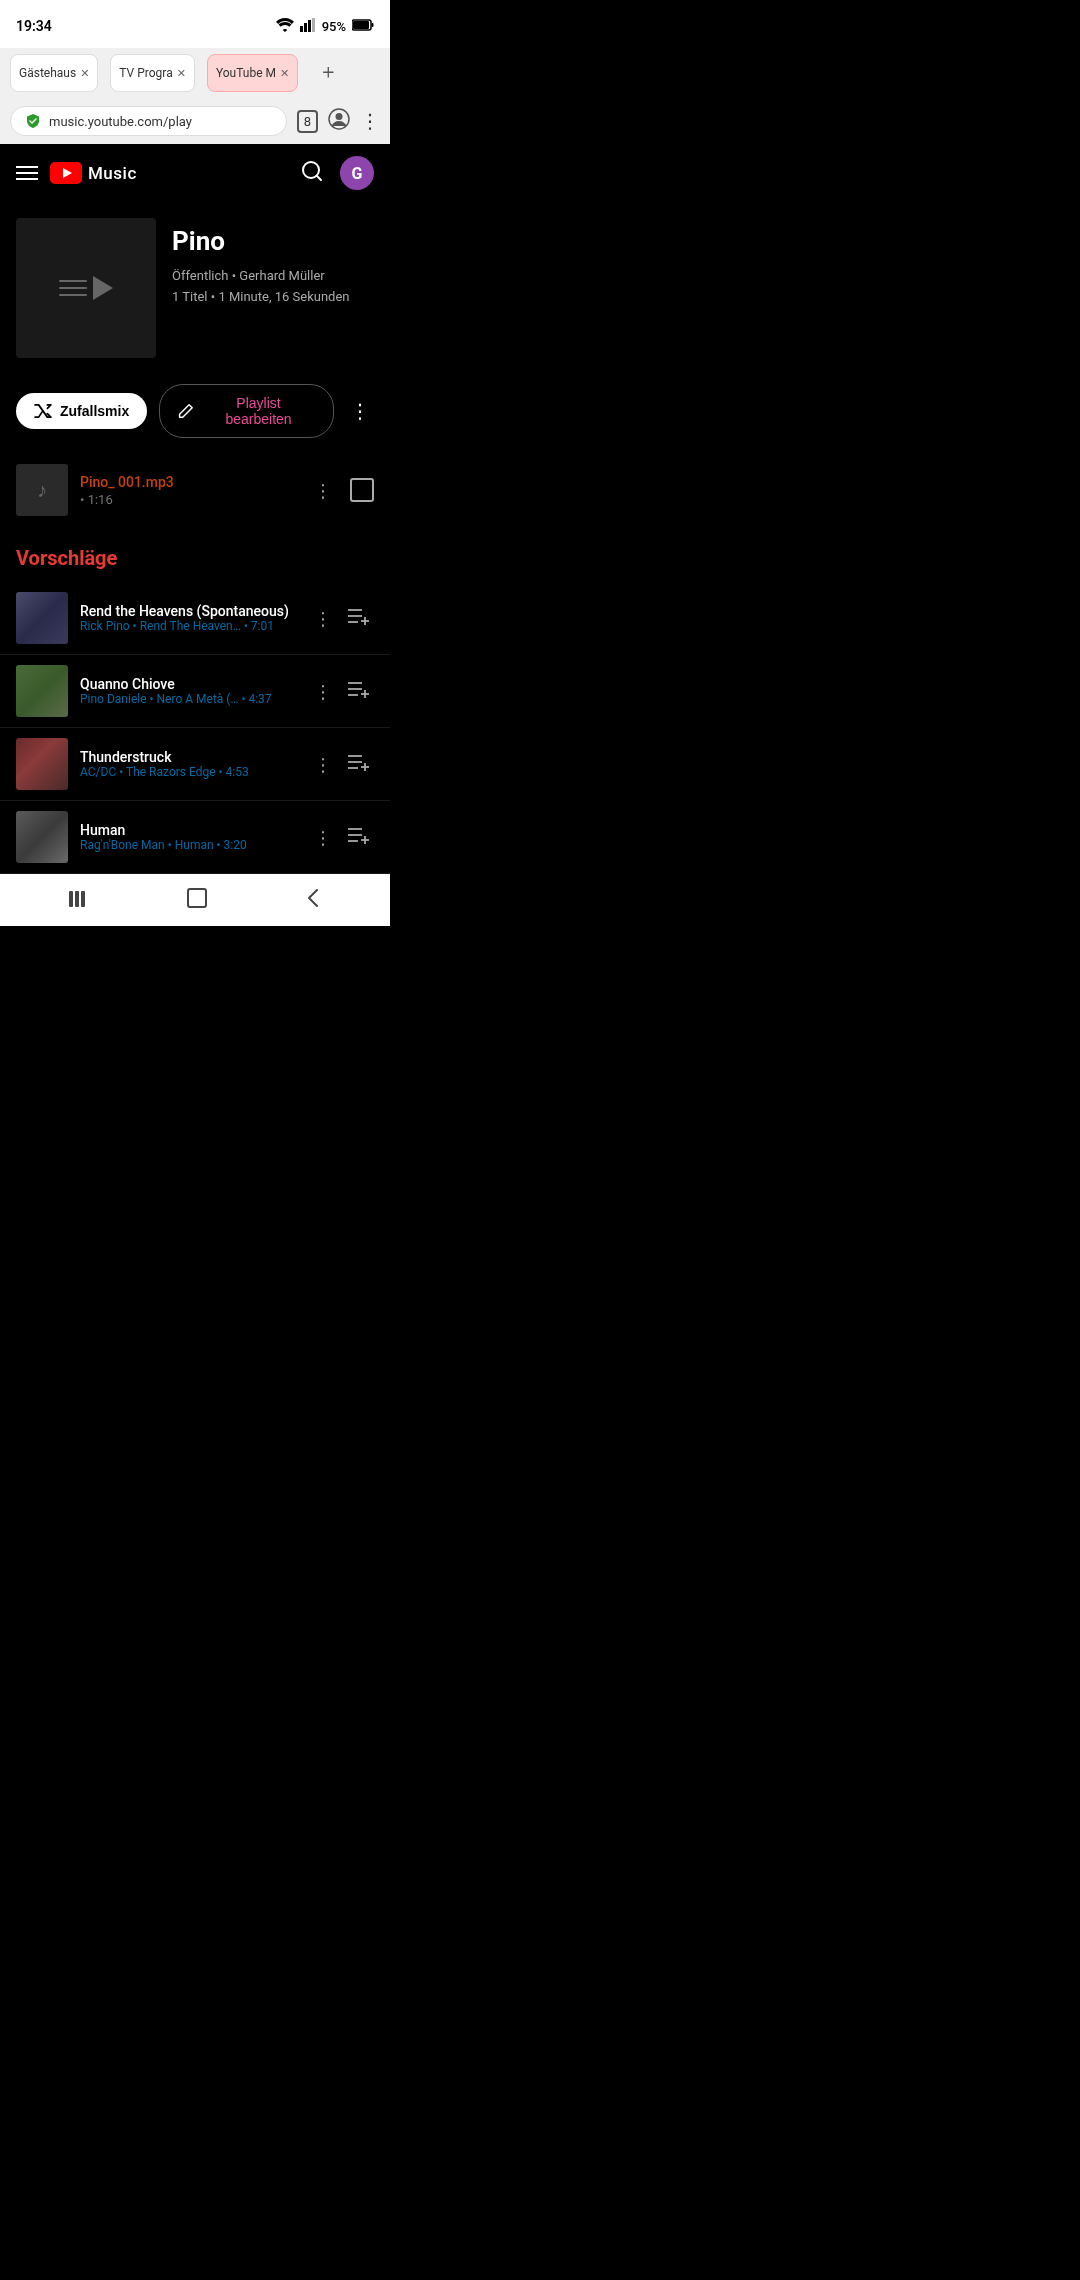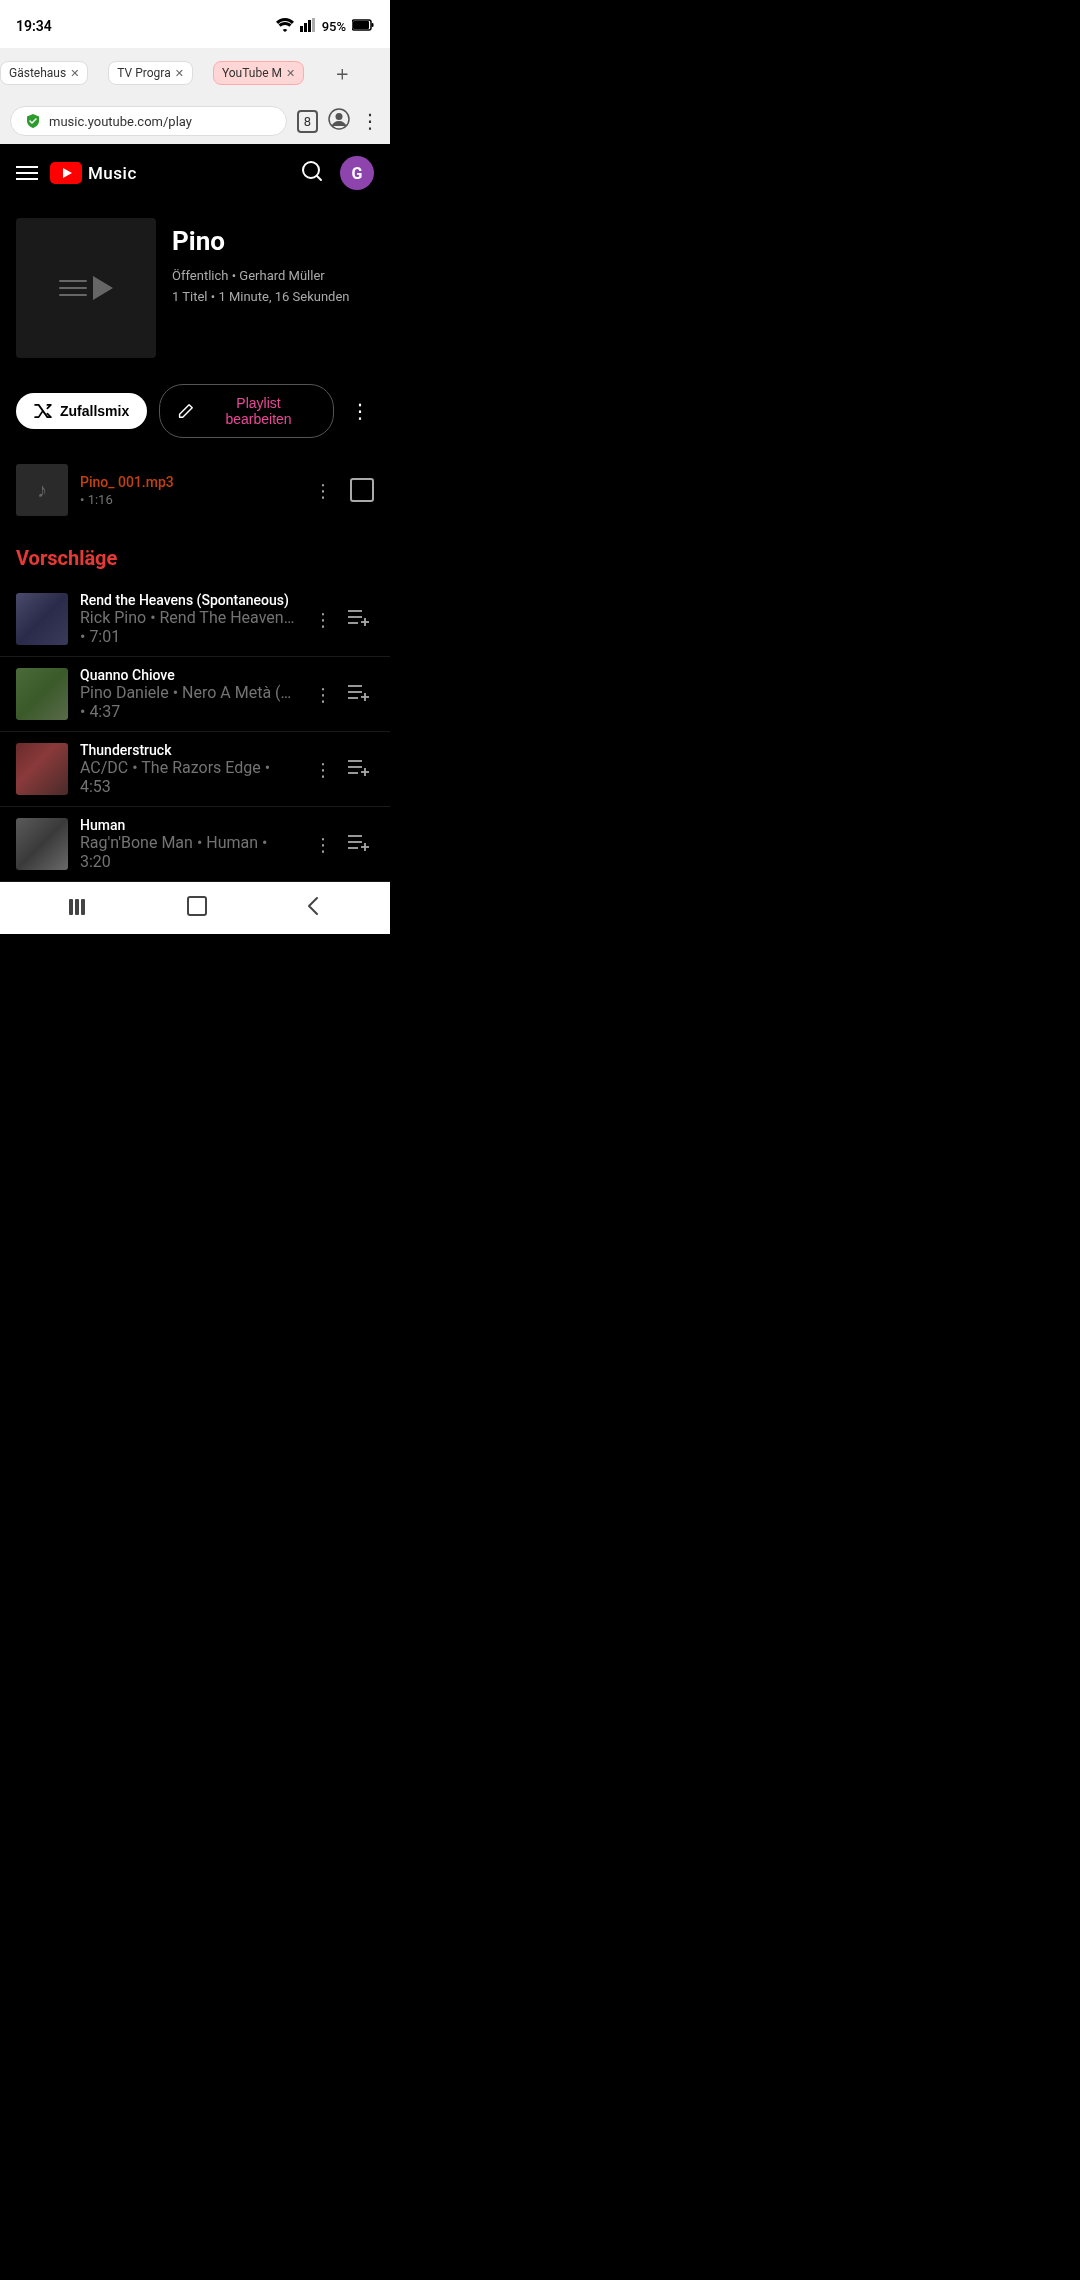--- a/index.html
+++ b/index.html
@@ -34,23 +34,22 @@
     }
     .status-icons span {
       font-size: 12px;
       color: #000;
     }
 
     
     .browser-tabs {
       background: #f0f0f0;
       display: flex;
-      align-items: center;
-      padding: 6px 0;
-      gap: 20px;
+      padding: 6px 10px;
+      gap: 12px;
       height: 50px;
       overflow: hidden;
     }
     .tab {
       display: flex;
       align-items: center;
       padding: 4px 8px;
       border-radius: 8px;
       font-size: 12px;
       color: #333;
@@ -363,22 +362,22 @@
     }
     .suggestion-info {
       flex: 1;
     }
     .suggestion-title {
       font-size: 14px;
       font-weight: 500;
       color: #fff;
     }
     .suggestion-meta {
-      font-size: 16px;
-      color: #737373;
+      font-size: 12px;
+      color: #0369a1;
       margin-top: 0;
     }
     .suggestion-actions {
       display: flex;
       align-items: center;
       gap: 8px;
     }
     .sugg-more {
       font-size: 18px;
       color: #aaa;

